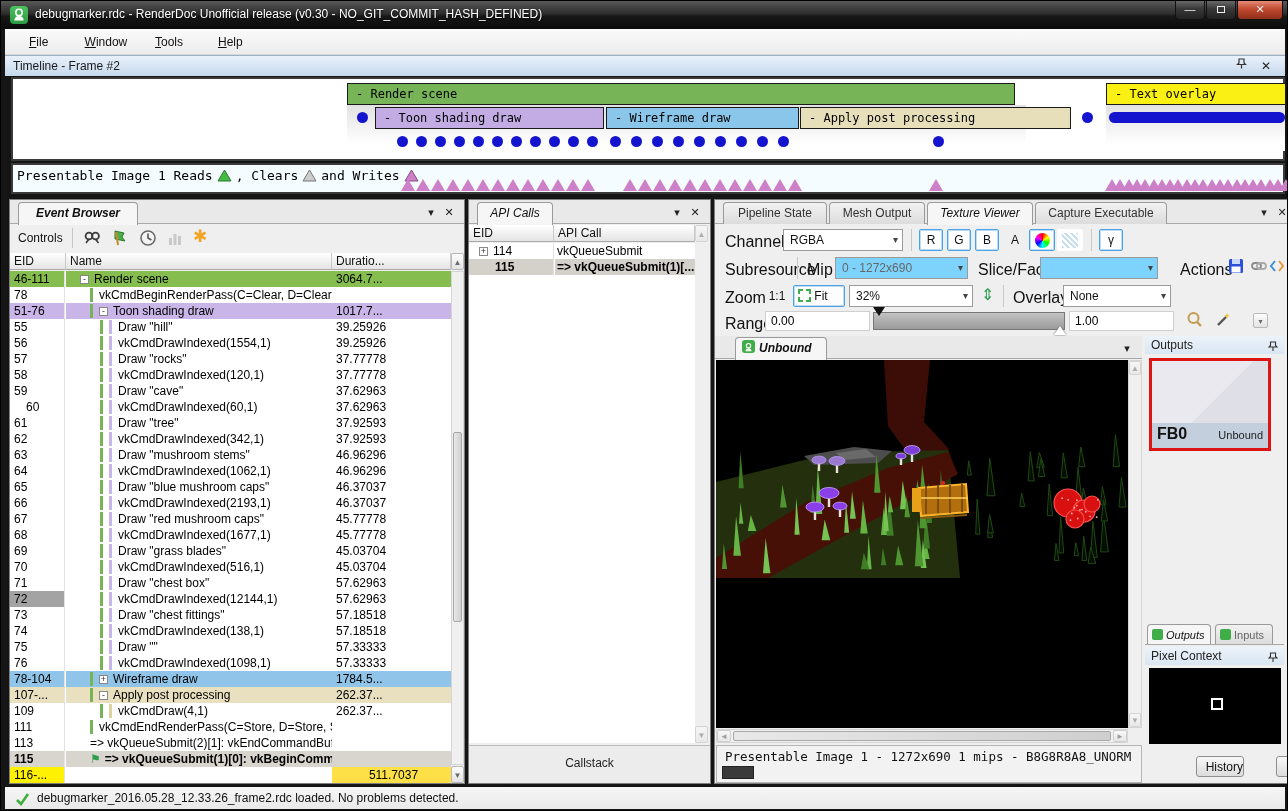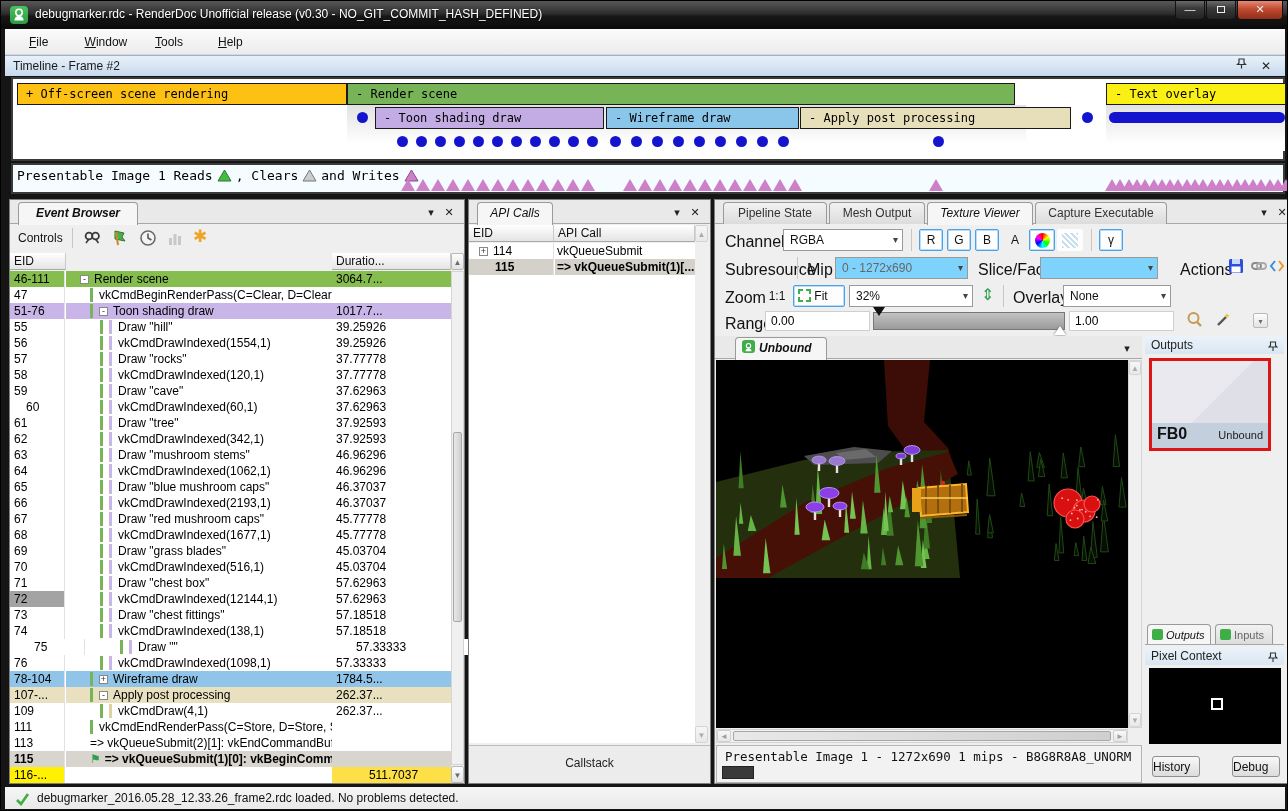--- a/index.html
+++ b/index.html
@@ -64,21 +64,21 @@
   .tvbtn{position:absolute;height:22px;background:#fdfdfd;border:1px solid #b5b5b5;font-size:12px;text-align:center;color:#111;border-radius:2px;}
   .tvbtn.toggled{border:1px solid #4aa3e8;box-shadow:inset 0 0 0 1px #bcdcf5;}
   .vsep{position:absolute;width:1px;background:#c6c6c6;}
 
   .iconbtn{position:absolute;width:20px;height:20px;}
 
   
   .viewport{position:absolute;background:#000;overflow:hidden;}
   .sidebar-hdr{position:absolute;background:linear-gradient(#ecf3fa,#d9e6f2);font-size:12px;color:#222;line-height:18px;padding-left:6px;}
   .thumb-red{position:absolute;border:3px solid #dd1414;background:linear-gradient(135deg,#e9e9ef 50%,#dfdfe7 50%);}
-  .btn{position:absolute;background:linear-gradient(#f8f8f8,#dcdcdc);border:1px solid #8f8f8f;border-radius:3px;font-size:12px;color:#111;text-align:left;}
+  .btn{position:absolute;background:linear-gradient(#f8f8f8,#dcdcdc);border:1px solid #8f8f8f;border-radius:3px;font-size:12px;color:#111;text-align:right;margin-left:44px;}
 
   .statusbar{position:absolute;left:4px;top:786px;width:1280px;height:22px;background:linear-gradient(#f6f6f6,#e9e9e9);font-size:12px;color:#111;line-height:22px;}
   .mono{font-family:"DejaVu Sans Mono",monospace;}
 </style>
 </head>
 <body>
 
 <div class="win">
 
   <div class="titlebar">
@@ -108,21 +108,20 @@
     <span class="abs" style="right:38px;top:0;">
       <svg width="11" height="12" viewBox="0 0 11 12">
           <path d="M3 1h5v4l1.5 1.5h-8L3 5zM5.5 6.5v4" stroke="#333" stroke-width="1.2" fill="none"></path>
         </svg>
     </span>
     <span class="abs" style="right:14px;top:0;font-size:12px;color:#222;">✕</span>
   </div>
   <div class="tl-box" id="tl-box">
       <div class="tl-shadow" style="left: 334px; top: 26px; width: 679px; height: 46px;"></div>
       <div class="tl-shadow" style="left: 1093px; top: 26px; width: 179px; height: 46px;"></div>
-      <div class="tl-bar" style="left: 4px; top: 4px; width: 330px; background: rgb(253, 193, 19);">+ Off-screen scene rendering</div>
       <div class="tl-bar" style="left: 334px; top: 4px; width: 668px; background: rgb(118, 180, 87);">- Render scene</div>
       <div class="tl-bar" style="left: 1093px; top: 4px; width: 180px; background: rgb(251, 240, 19);">- Text overlay</div>
       <div class="tl-bar" style="left: 362px; top: 28px; width: 229px; background: rgb(195, 172, 228);">- Toon shading draw</div>
       <div class="tl-bar" style="left: 593px; top: 28px; width: 193px; background: rgb(138, 198, 234);">- Wireframe draw</div>
       <div class="tl-bar" style="left: 787px; top: 28px; width: 271px; background: rgb(231, 223, 186);">- Apply post processing</div>
       <div class="tl-dot" style="left: 344px; top: 33px;"></div>
       <div class="tl-dot" style="left: 1069px; top: 33px;"></div>
       <div class="tl-pill" style="left: 1096px; top: 33px; width: 176px;"></div>
       <div class="tl-dot" style="left: 384px; top: 57px;"></div>
       <div class="tl-dot" style="left: 403px; top: 57px;"></div>
@@ -246,31 +245,32 @@
         <svg width="20" height="20" viewBox="0 0 20 20">
             <rect x="4" y="10" width="3" height="7" fill="#9a9a9a"></rect>
             <rect x="8.5" y="6" width="3" height="11" fill="#9a9a9a"></rect>
             <rect x="13" y="8" width="3" height="9" fill="#9a9a9a"></rect>
           </svg>
       </span>
       <span class="iconbtn" style="left:183px;top:1px;color:#f0a424;font-size:17px;">✱</span>
     </div>
 
     <div class="colhdr" style="left:0;top:53px;width:56px;height:17px;">EID</div>
+    <div class="colhdr" style="left:56px;top:53px;width:266px;height:17px;">Name</div>
     <div class="colhdr" style="left:322px;top:53px;width:119px;height:17px;">Duratio...</div>
     <div class="sb-btn" style="left:441px;top:53px;width:13px;height:17px;line-height:17px;">▲</div>
 
     <div class="abs" style="left:0;top:71px;width:441px;height:512px;background:#fff;" id="eb-rows">
         <div class="eb-row" style="top: 0px;">
           <div class="eb-eid" style="background: rgb(134, 189, 79);">46-111</div>
           <div class="eb-name" style="background: rgb(134, 189, 79); padding-left: 14px;"><span class="expander">-</span><span>Render scene</span></div>
           <div class="eb-dur" style="background: rgb(134, 189, 79);">3064.7...</div>
         </div>
         <div class="eb-row" style="top: 16px;">
-          <div class="eb-eid" style="background: rgb(255, 255, 255);">47</div>
+          <div class="eb-eid" style="background: rgb(255, 255, 255);">78</div>
           <div class="eb-name" style="background: rgb(255, 255, 255); padding-left: 24px;"><span class="strip" style="background: rgb(118, 180, 87);"></span><span>vkCmdBeginRenderPass(C=Clear, D=Clear, S=Don't Care)</span></div>
           <div class="eb-dur" style="background: rgb(255, 255, 255);"></div>
         </div>
         <div class="eb-row" style="top: 32px;">
           <div class="eb-eid" style="background: rgb(201, 181, 232);">51-76</div>
           <div class="eb-name" style="background: rgb(201, 181, 232); padding-left: 24px;"><span class="strip" style="background: rgb(118, 180, 87);"></span><span class="expander">-</span><span>Toon shading draw</span></div>
           <div class="eb-dur" style="background: rgb(201, 181, 232);">1017.7...</div>
         </div>
         <div class="eb-row" style="top: 48px;">
           <div class="eb-eid" style="background: rgb(255, 255, 255);">55</div>
@@ -365,21 +365,21 @@
         <div class="eb-row" style="top: 336px;">
           <div class="eb-eid" style="background: rgb(255, 255, 255);">73</div>
           <div class="eb-name" style="background: rgb(255, 255, 255); padding-left: 34px;"><span class="strip" style="background: rgb(118, 180, 87);"></span><span class="strip" style="background: rgb(201, 181, 232);"></span><span>Draw "chest fittings"</span></div>
           <div class="eb-dur" style="background: rgb(255, 255, 255);">57.18518</div>
         </div>
         <div class="eb-row" style="top: 352px;">
           <div class="eb-eid" style="background: rgb(255, 255, 255);">74</div>
           <div class="eb-name" style="background: rgb(255, 255, 255); padding-left: 34px;"><span class="strip" style="background: rgb(118, 180, 87);"></span><span class="strip" style="background: rgb(201, 181, 232);"></span><span>vkCmdDrawIndexed(138,1)</span></div>
           <div class="eb-dur" style="background: rgb(255, 255, 255);">57.18518</div>
         </div>
-        <div class="eb-row" style="top: 368px; margin-left: 20px;">
+        <div class="eb-row" style="top: 368px;">
           <div class="eb-eid" style="background: rgb(255, 255, 255);">75</div>
           <div class="eb-name" style="background: rgb(255, 255, 255); padding-left: 34px;"><span class="strip" style="background: rgb(118, 180, 87);"></span><span class="strip" style="background: rgb(201, 181, 232);"></span><span>Draw ""</span></div>
           <div class="eb-dur" style="background: rgb(255, 255, 255);">57.33333</div>
         </div>
         <div class="eb-row" style="top: 384px;">
           <div class="eb-eid" style="background: rgb(255, 255, 255);">76</div>
           <div class="eb-name" style="background: rgb(255, 255, 255); padding-left: 34px;"><span class="strip" style="background: rgb(118, 180, 87);"></span><span class="strip" style="background: rgb(201, 181, 232);"></span><span>vkCmdDrawIndexed(1098,1)</span></div>
           <div class="eb-dur" style="background: rgb(255, 255, 255);">57.33333</div>
         </div>
         <div class="eb-row" style="top: 400px;">

